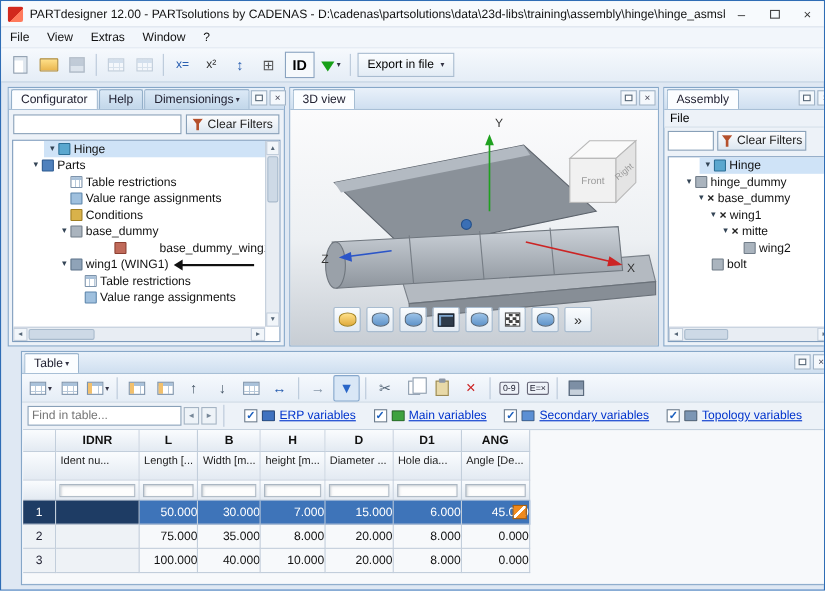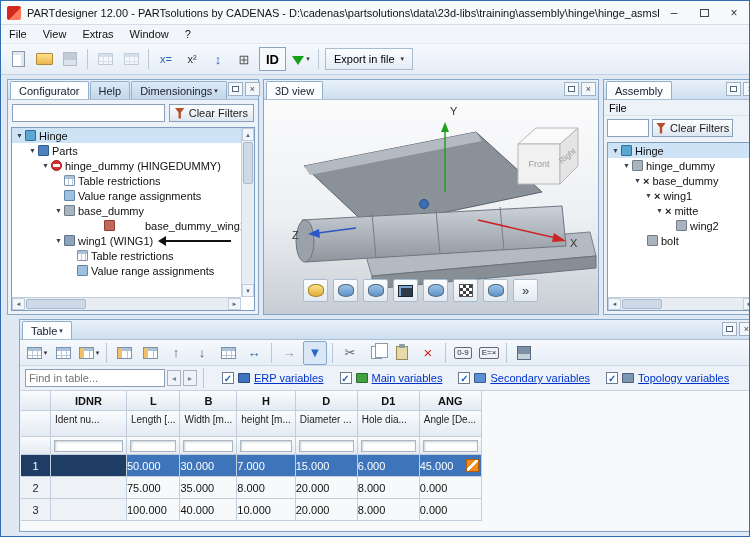--- a/index.html
+++ b/index.html
@@ -65,21 +65,21 @@
   .panel-controls{margin-left:auto;display:flex;gap:2px;align-items:center;padding-bottom:3px;}
   .pc-btn{width:15px;height:14px;border:1px solid #9fb2c6;background:#f4f8fc;display:flex;align-items:center;justify-content:center;font-size:9px;color:#445;}
   .filter-row{display:flex;align-items:center;gap:4px;padding:4px;}
   .search-input{height:18px;border:1px solid #88a0b8;background:#fff;font-size:11px;padding:0 3px;font-family:inherit;}
   .btn-clear{height:18px;border:1px solid #88a0b8;background:linear-gradient(#fdfdfe,#dde7f1);display:inline-flex;align-items:center;gap:4px;font-size:11px;padding:0 5px;color:#222;font-family:inherit;white-space:nowrap;}
 
   
   .tree-box{position:absolute;background:#fff;border:1px solid #7e9cbd;overflow:hidden;}
   .tree-inner{position:absolute;left:0;top:0;overflow:hidden;}
   .tree-row{height:15px;display:flex;align-items:center;font-size:11px;white-space:nowrap;}
-  .tree-row.sel{background:#cfe3f7;}
+  .tree-row.sel{background:#cfe3f7;margin-left:28px;}
   .exp{width:11px;font-size:7px;color:#345;text-align:center;flex:none;}
   .marker{font-size:11px;font-weight:bold;color:#222;margin-right:3px;flex:none;}
   .ti{width:11px;height:11px;flex:none;margin-right:3px;border-radius:1px;display:inline-block;}
   .ti-root{background:#5aa7cf;border:1px solid #2d6f96;}
   .ti-folder{background:#4f81bd;border:1px solid #2d5a90;}
   .ti-forbidden{background:#d53030;border-radius:50%;position:relative;border:1px solid #9e1515;}
   .ti-forbidden::after{content:"";position:absolute;left:1px;right:1px;top:3px;height:3px;background:#fff;}
   .ti-table{background:#fff;border:1px solid #7d93ab;background-image:linear-gradient(#aac2da 0 3px,transparent 3px),linear-gradient(to right,transparent 0 3px,#b8c9da 3px 4px,transparent 4px 7px,#b8c9da 7px 8px,transparent 8px);}
   .ti-range{background:#9fc0de;border:1px solid #5e86ab;}
   .ti-cond{background:#d9b24a;border:1px solid #a07f22;}
@@ -118,21 +118,21 @@
   #data-table th,#data-table td{border-right:1px solid #c2cedb;border-bottom:1px solid #c2cedb;overflow:hidden;white-space:nowrap;}
   #data-table th{background:linear-gradient(#fafcfe,#e3eaf2);}
   th.code{font-size:11px;font-weight:bold;text-align:center;color:#111;height:20px;}
   th.desc{font-size:10px;font-weight:normal;text-align:left;padding:3px 4px;vertical-align:top;height:26px;color:#222;}
   th.fcell{height:18px;background:#e7ebf0;padding:2px 3px;}
   .filter-box{height:12px;background:#fdfdfd;border:1px solid #aab6c2;box-shadow:inset 1px 1px 2px rgba(60,80,100,.25);}
   #data-table td{height:22px;font-size:11px;}
   td.rowhdr{background:#eef2f6;text-align:center;color:#223;}
   td.idnr{background:#eef2f6;}
   tr.sel td.rowhdr,tr.sel td.idnr{background:#1e3c64;color:#fff;}
-  td.val{text-align:left;color:#111;position:relative;}
+  td.val{text-align:right;color:#111;position:relative;}
   tr.sel td.val{background:#3e74b9;color:#fff;}
   .edit-chip{position:absolute;right:2px;top:4px;width:13px;height:13px;border:1px solid #b05f08;
     background:linear-gradient(135deg,#f08a1d 0 40%,#fff 40% 58%,#f08a1d 58% 100%);}
   #asm-menu{height:16px;display:flex;align-items:center;padding-left:5px;font-size:11px;background:#edf2f8;border-bottom:1px solid #d6e0ea;}
 </style>
 </head>
 <body>
 
 <div id="win">
 
@@ -233,34 +233,34 @@
           <div class="tree-row sel" style="padding-left: 2px;">
             <span class="exp">▼</span>
             <span class="ti ti-root"></span>
             <span class="lbl">Hinge</span>
           </div>
           <div class="tree-row" style="padding-left: 15px;">
             <span class="exp">▼</span>
             <span class="ti ti-folder"></span>
             <span class="lbl">Parts</span>
           </div>
-          <div class="tree-row" style="padding-left: 28px;">
-            <span class="exp">▼</span>
-            <span class="ti ti-forbidden"></span>
-            <span class="lbl">hinge_dummy (HINGEDUMMY)</span>
-          </div>
           <div class="tree-row" style="padding-left: 41px;">
             <span class="exp"></span>
             <span class="ti ti-table"></span>
             <span class="lbl">Table restrictions</span>
           </div>
           <div class="tree-row" style="padding-left: 41px;">
             <span class="exp"></span>
             <span class="ti ti-range"></span>
             <span class="lbl">Value range assignments</span>
+          </div>
+          <div class="tree-row" style="padding-left: 41px;">
+            <span class="exp"></span>
+            <span class="ti ti-cond"></span>
+            <span class="lbl">Conditions</span>
           </div>
           <div class="tree-row" style="padding-left: 41px;">
             <span class="exp">▼</span>
             <span class="ti ti-part"></span>
             <span class="lbl">base_dummy</span>
           </div>
           <div class="tree-row" style="padding-left: 54px; gap: 27px;">
             <span class="exp"></span>
             <span class="ti ti-link"></span>
             <span class="lbl">base_dummy_wing1 (U) -&gt;</span>

